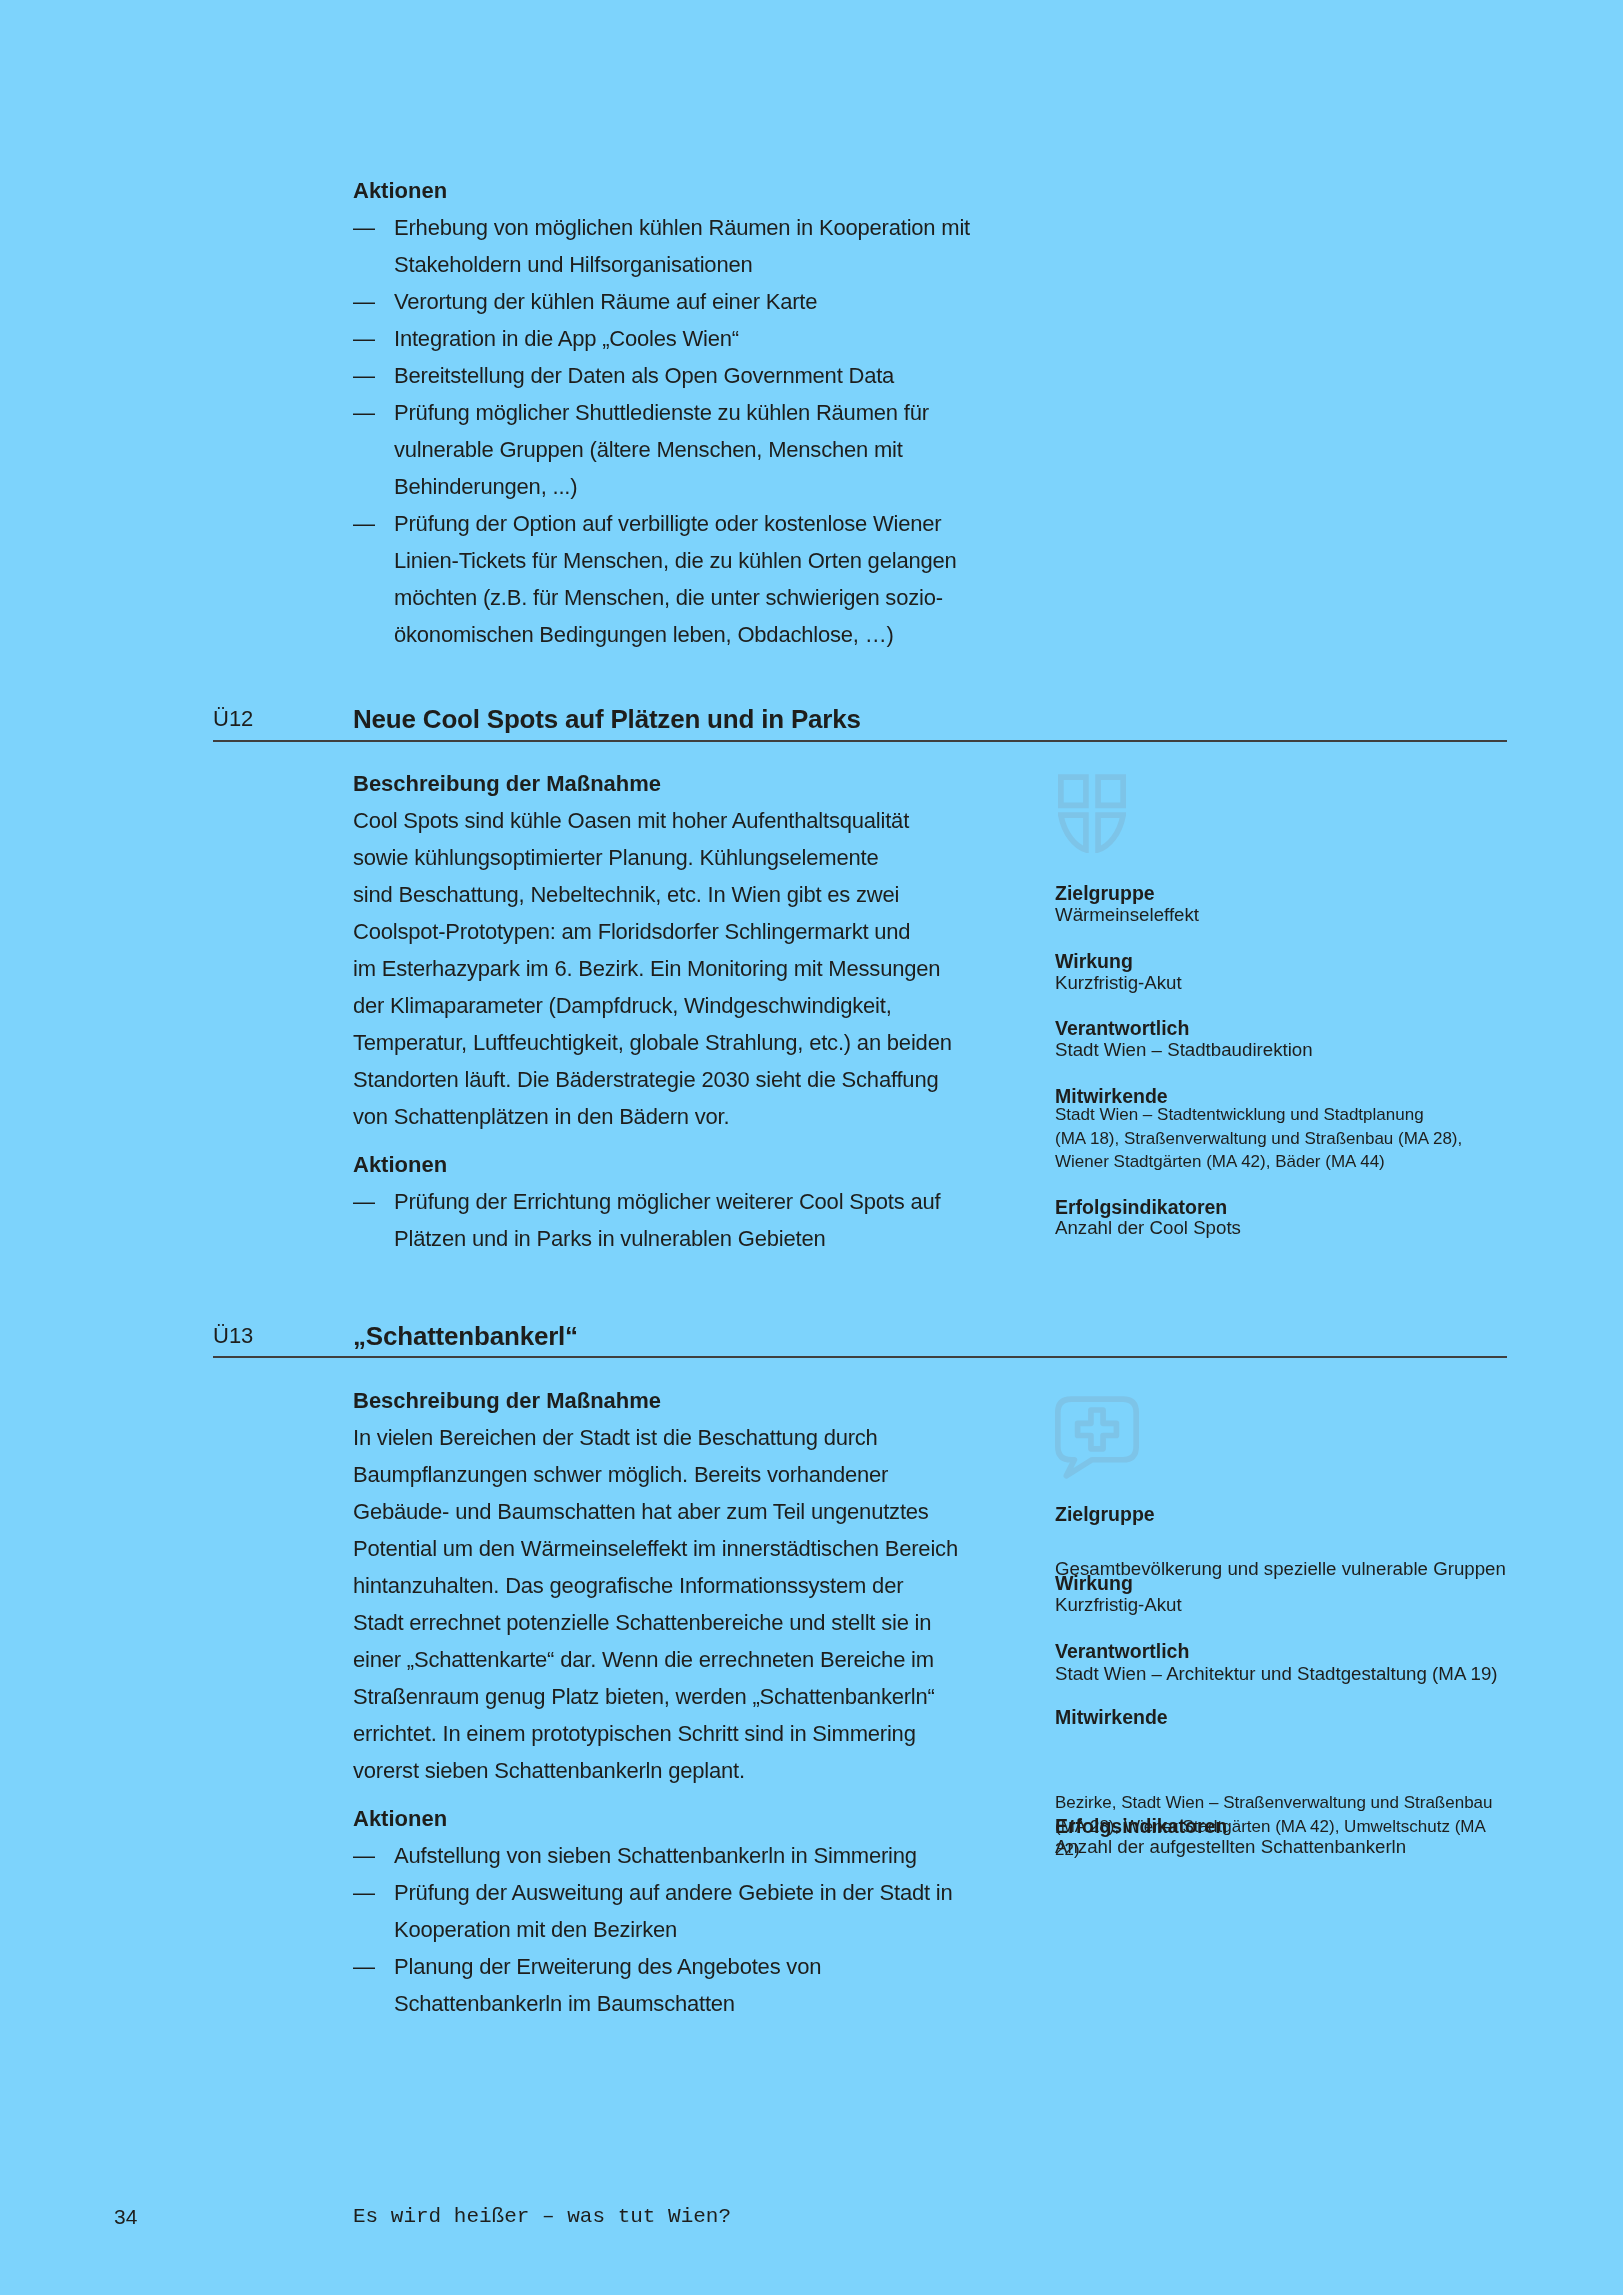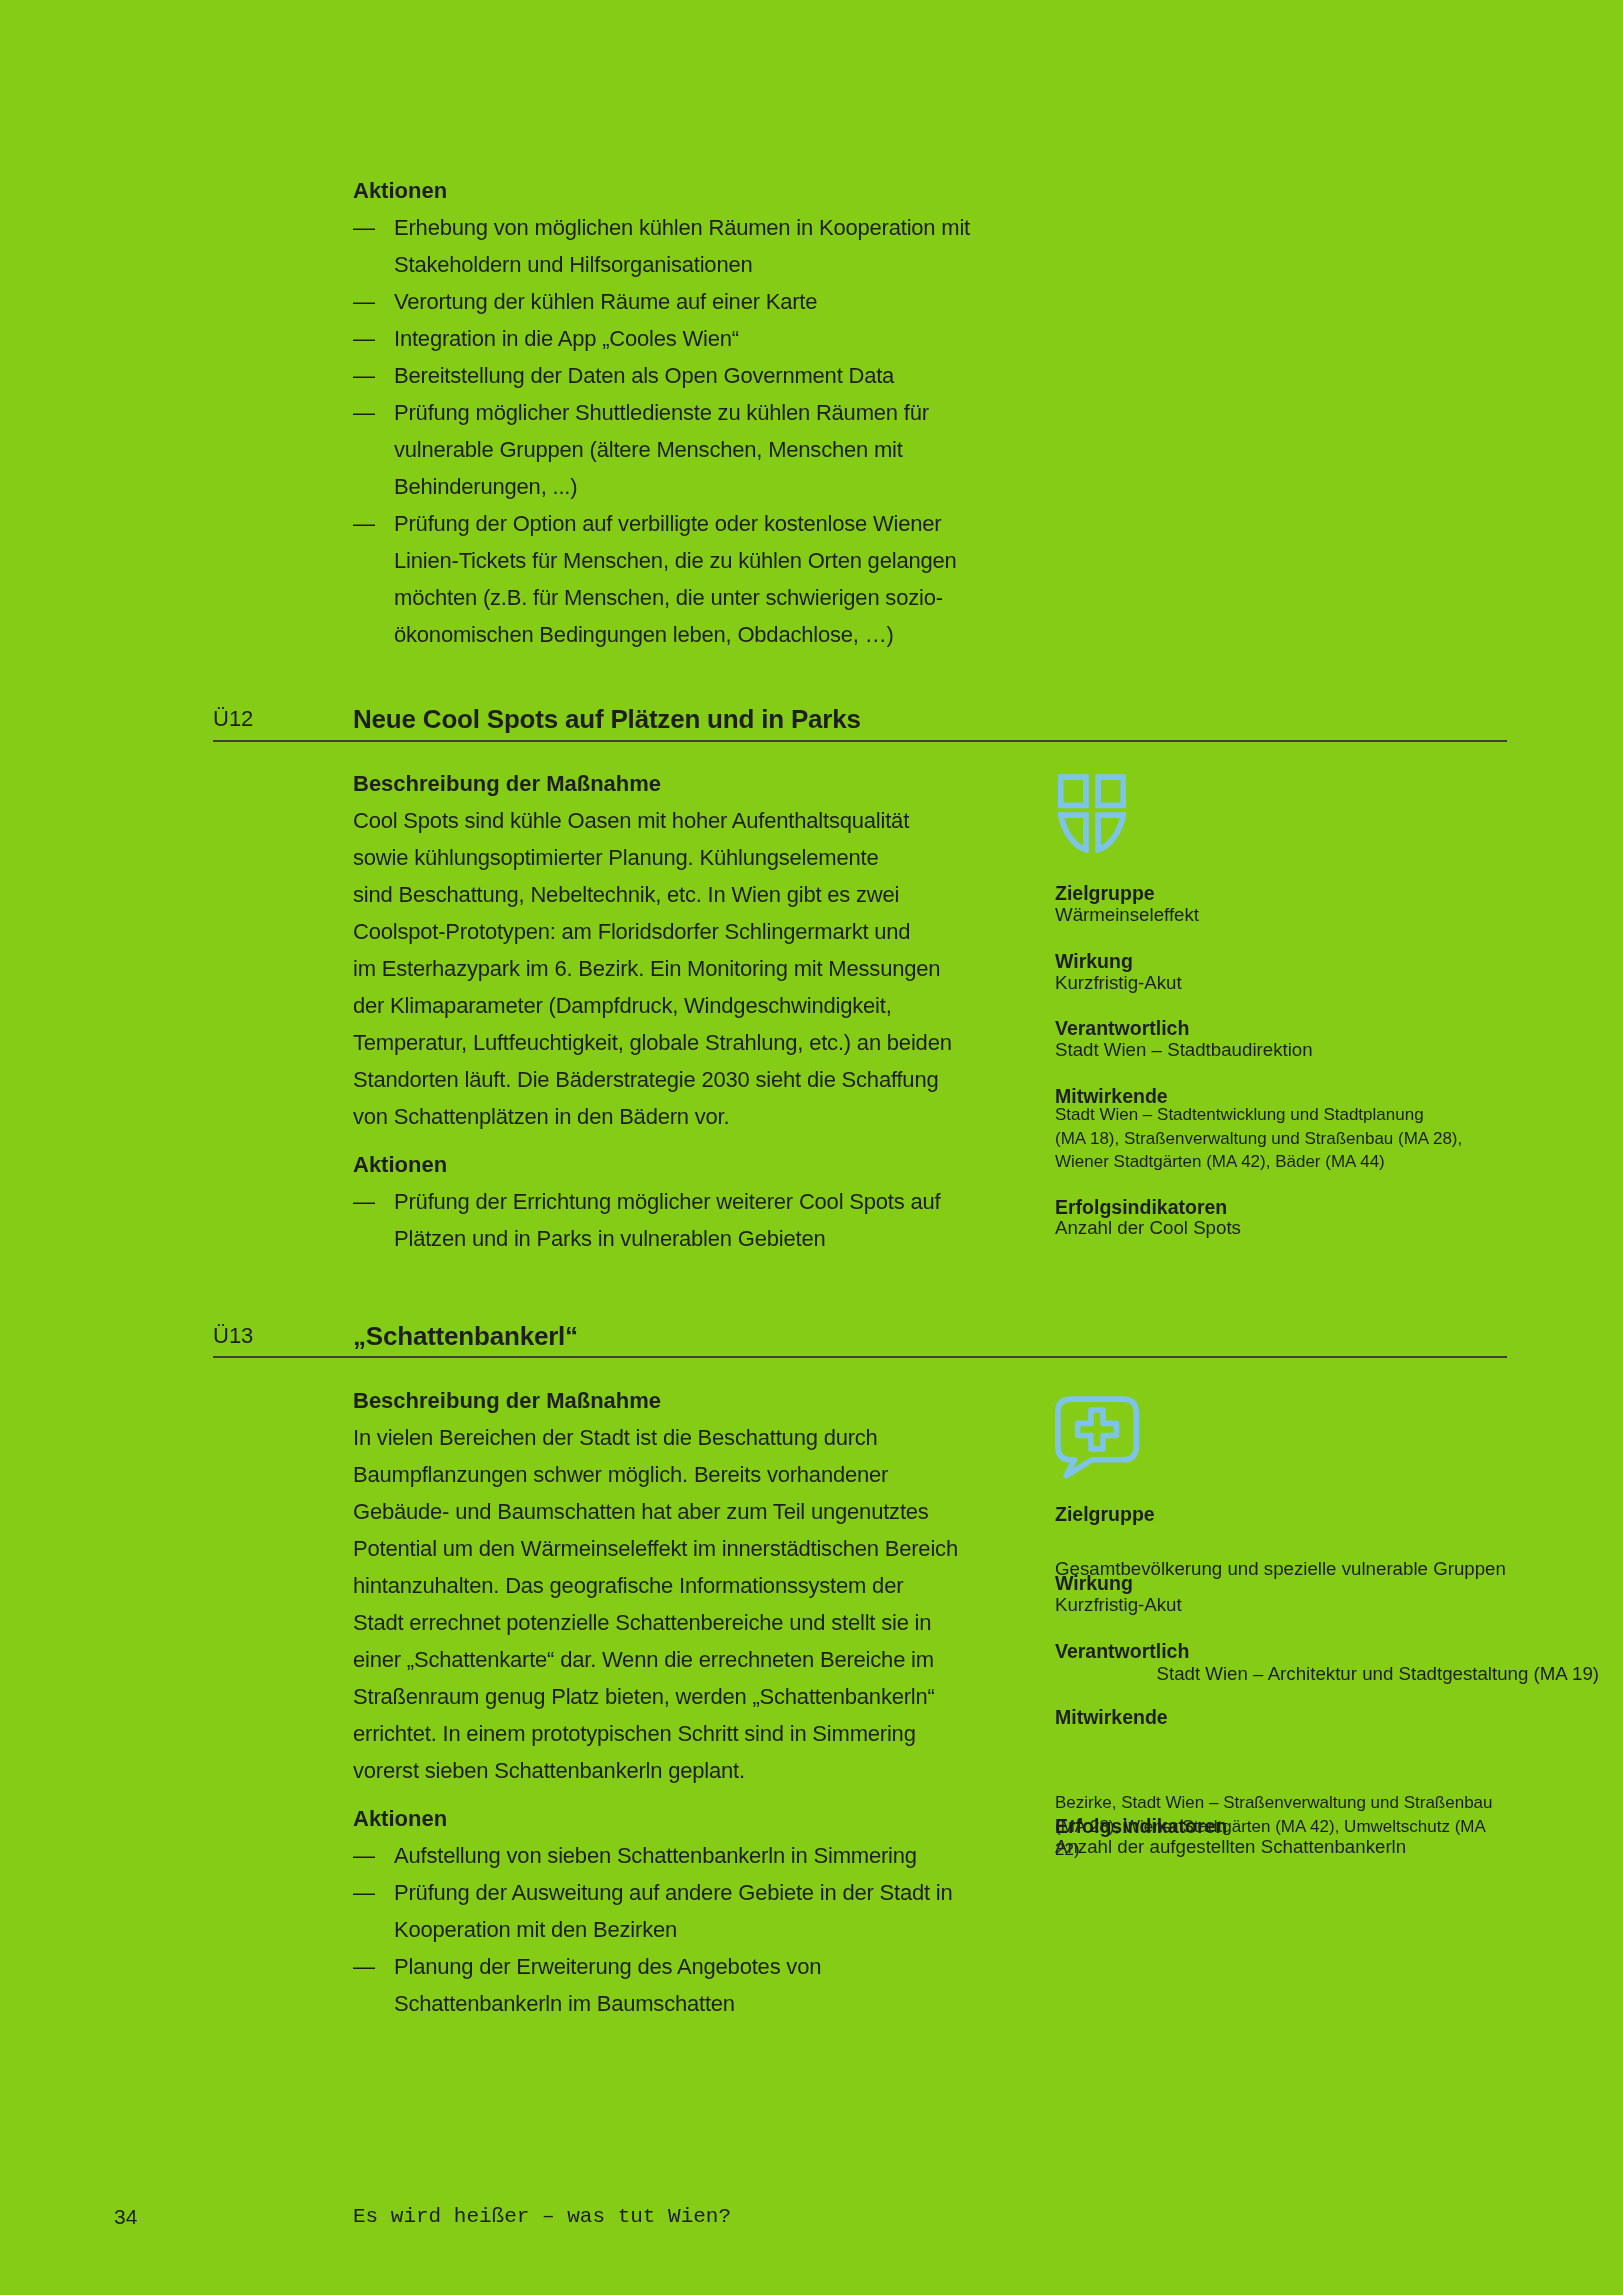--- a/index.html
+++ b/index.html
@@ -1,17 +1,17 @@
 <!DOCTYPE html>
 <html style="font-size:13px"><head>
 <meta charset="utf-8">
 <style>
   html,body{margin:0;padding:0;background:#e8e8e8;}
   .page{
-    position:relative;width:1623px;height:2295px;background:#84cc16;
+    position:relative;width:1623px;height:2295px;background:#7dd3fc;
     font-family:"Liberation Sans","DejaVu Sans",sans-serif;color:#1e1e1c;
     overflow:hidden;margin:0 auto;
   }
   .abs{position:absolute;}
   .subhead{font-weight:bold;font-size:22px;line-height:37px;}
   .body-text{font-size:22px;line-height:37px;white-space:pre-line;letter-spacing:-0.2px;}
   .bullet-row{display:flex;align-items:flex-start;}
   .dash{flex:0 0 41px;width:41px;font-size:22px;line-height:37px;}
   .section-label{font-size:22px;line-height:31px;}
   .section-title{font-size:26px;font-weight:bold;line-height:36px;letter-spacing:-0.2px;}
@@ -149,21 +149,21 @@
     <svg width="84" height="83" viewBox="0 0 104 102" fill="none" stroke="currentColor" stroke-width="7" stroke-linejoin="round">
       <path d="M20,3.5 H84 Q100.5,3.5 100.5,20 V62 Q100.5,78.5 84,78.5 H46 L14,98.5 L24,78.5 H20 Q3.5,78.5 3.5,62 V20 Q3.5,3.5 20,3.5 Z"></path>
       <path d="M44.5,17 h15 v16.5 h16.5 v15 h-16.5 v16.5 h-15 v-16.5 h-16.5 v-15 h16.5 z"></path>
     </svg>
   </div>
   <div class="abs sb-label" style="left:1055px;top:1503px;">Zielgruppe</div>
   <div class="abs sb-value" style="left:1055px;top:1524px;width:487px;margin-top:33px;">Gesamtbevölkerung und spezielle vulnerable Gruppen</div>
   <div class="abs sb-label" style="left:1055px;top:1572px;">Wirkung</div>
   <div class="abs sb-value" style="left:1055px;top:1593px;width:487px;">Kurzfristig-Akut</div>
   <div class="abs sb-label" style="left:1055px;top:1640px;">Verantwortlich</div>
-  <div class="abs sb-value" style="left:1112px;top:1662px;width:487px;text-align:right;">Stadt Wien – Architektur und Stadtgestaltung (MA 19)</div>
+  <div class="abs sb-value" style="left:1055px;top:1662px;width:487px;">Stadt Wien – Architektur und Stadtgestaltung (MA 19)</div>
   <div class="abs sb-label" style="left:1055px;top:1706px;">Mitwirkende</div>
   <div class="abs sb-small" style="left:1055px;top:1791px;width:487px;">Bezirke, Stadt Wien – Straßenverwaltung und Straßenbau
 (MA 28), Wiener Stadtgärten (MA 42), Umweltschutz (MA
 22)</div>
   <div class="abs sb-label" style="left:1055px;top:1815px;">Erfolgsindikatoren</div>
   <div class="abs sb-value" style="left:1055px;top:1835px;width:487px;">Anzahl der aufgestellten Schattenbankerln</div>
 
   <div class="abs footer-text" style="left:114px;top:2203px;">34</div>
   <div class="abs footer-text" style="left:353px;top:2203px;font-family:Liberation Mono, monospace;">Es wird heißer – was tut Wien?</div>
 

